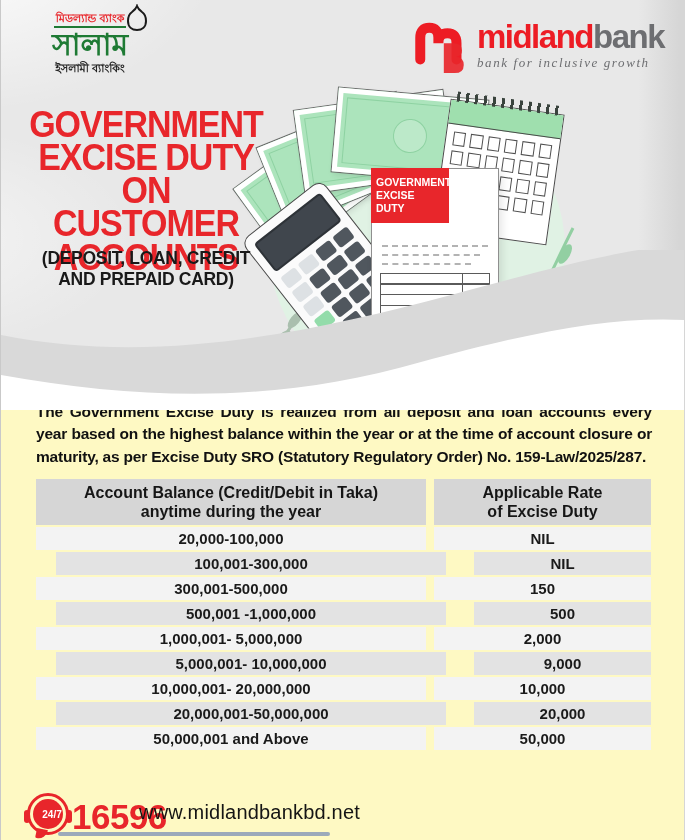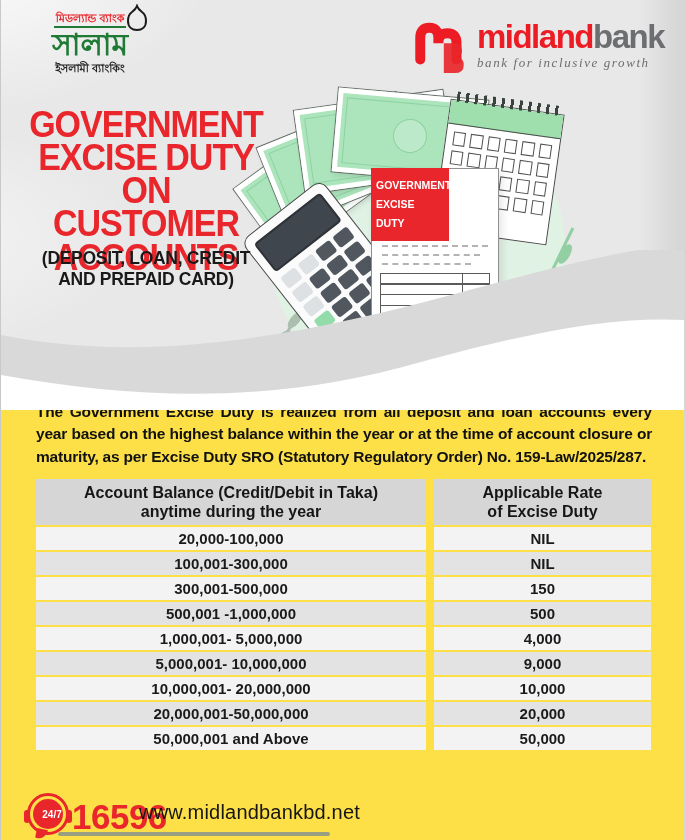--- a/index.html
+++ b/index.html
@@ -1,16 +1,16 @@
 <!DOCTYPE html>
 <html><head>
 <meta charset="utf-8">
 <style>
   html,body{margin:0;padding:0;background:#fff;}
-  .page{position:relative;width:685px;height:840px;overflow:hidden;background:#fde047;
+  .page{position:relative;width:685px;height:840px;overflow:hidden;background:#fef9c3;
         font-family:"Liberation Sans",sans-serif;border-left:1px solid #c9c9c9;border-right:1px solid #d6d6d6;box-sizing:border-box;}
   
   .top-section{position:absolute;left:0;top:0;width:685px;height:410px;
      background:
        radial-gradient(ellipse 420px 260px at -6% -12%, rgba(255,255,255,0.95), rgba(255,255,255,0) 62%),
        radial-gradient(ellipse 360px 190px at -12% 58%, rgba(255,255,255,0.55), rgba(255,255,255,0) 60%),
        linear-gradient(90deg, rgba(0,0,0,0) 93%, rgba(120,120,120,0.16) 99%),
        #e8e8e8;}
   .wave-svg{position:absolute;left:0;top:250px;z-index:10;}
   
@@ -51,38 +51,38 @@
   .cal-grid{display:grid;grid-template-columns:repeat(6,1fr);gap:5px;padding:7px 7px 0;}
   .cal-grid .c{height:12px;border:1.5px solid #4f4f4f;}
   .calc{position:absolute;left:18px;top:112px;width:102px;height:154px;border:1.5px solid #4a4a4a;border-radius:10px;background:#fbfbfb;transform:rotate(-38deg);z-index:5;box-sizing:border-box;}
   .calc-screen{margin:9px 8px 7px;height:32px;background:#40464d;border:2px solid #2e3338;border-radius:4px;}
   .calc-keys{display:grid;grid-template-columns:repeat(4,1fr);gap:4px;padding:0 8px;}
   .calc-keys .k{height:14px;border-radius:3px;background:#50575e;}
   .calc-keys .k:nth-child(4n+1){background:#dde1e4;}
   .calc-keys .k:nth-child(2){background:#dde1e4;}
   .calc-keys .k:nth-child(13),.calc-keys .k:nth-child(17),.calc-keys .k:nth-child(20){background:#93dcaa;}
   .doc{position:absolute;left:112px;top:86px;width:128px;height:180px;background:#fff;border:1px solid #8f8f8f;box-shadow:3px 4px 8px rgba(0,0,0,0.10);z-index:6;box-sizing:border-box;}
-  .doc-label{position:absolute;left:-1px;top:-1px;width:78px;background:#e8262b;color:#fff;font-weight:bold;font-size:10.5px;line-height:19px;padding:8px 5px;box-sizing:border-box;}
+  .doc-label{position:absolute;left:-1px;top:-1px;width:78px;background:#e8262b;color:#fff;font-weight:bold;font-size:10.5px;line-height:13px;padding:8px 5px;box-sizing:border-box;}
   .doc-lines{position:absolute;left:10px;right:10px;top:76px;}
   .doc-lines div{height:0;border-top:2px dashed #b3b3b3;margin-bottom:7px;}
   .doc-lines div:nth-child(2){width:92%;}
   .doc-lines div:nth-child(3){width:84%;}
   .doc-grid{position:absolute;left:8px;right:8px;top:104px;bottom:8px;border:1.5px solid #5a5a5a;
         background:repeating-linear-gradient(180deg, rgba(0,0,0,0) 0 9.3px, #5a5a5a 9.3px 10.6px);}
   .doc-grid-v{position:absolute;right:24%;top:0;bottom:0;width:1.5px;background:#5a5a5a;}
   
   .desc{position:absolute;left:35px;top:401px;width:616px;color:#111;
         font-weight:bold;font-size:15.5px;line-height:22.4px;letter-spacing:-0.2px;text-align:justify;}
   .table{position:absolute;left:35px;top:479px;width:615px;}
   .trow{display:flex;gap:8px;margin-bottom:2px;}
   .cell{box-sizing:border-box;display:flex;flex-direction:column;align-items:center;justify-content:center;}
   .cell-l{width:390px;} .cell-r{flex:1;}
   .thead .cell{background:#d6d6d6;height:46px;font-weight:bold;font-size:16px;line-height:19px;color:#161616;}
   .drow .cell{height:23px;font-weight:bold;font-size:15px;color:#1a1a1a;background:#f3f3f3;}
-  .drow.alt .cell{background:#e3e3e3;}
+  .drow.alt .cell{background:#e3e3e3;margin-left:20px;}
   
   .hotline{position:absolute;left:26px;top:793px;width:42px;height:42px;}
   .hl-ring{position:absolute;inset:0;border:3px solid #e8262b;border-radius:50%;box-sizing:border-box;}
   .hl-inner{position:absolute;inset:6px;background:#e8262b;border-radius:50%;color:#fff;font-weight:bold;font-size:10px;display:flex;align-items:center;justify-content:center;padding-left:8px;}
   .hl-ear-l{position:absolute;left:-3px;top:17px;width:6px;height:13px;background:#e8262b;border-radius:3px;}
   .hl-ear-r{position:absolute;right:-3px;top:17px;width:6px;height:13px;background:#e8262b;border-radius:3px;}
   .hl-tail{position:absolute;left:9px;bottom:-4px;width:11px;height:10px;background:#e8262b;border-radius:0 0 11px 2px;transform:rotate(12deg);}
   .hl-number{position:absolute;left:71px;top:797px;color:#e8262b;font-weight:bold;font-size:35px;letter-spacing:-0.5px;}
   .website{position:absolute;left:138px;top:801px;color:#151515;font-size:20px;letter-spacing:0.2px;font-weight:500;text-decoration:none;}
   .blue-bar{position:absolute;left:57px;top:832px;width:272px;height:4px;background:#4a69b2;opacity:0.55;border-radius:2px;}
@@ -270,21 +270,21 @@
     <div class="trow drow">
       <div class="cell cell-l">300,001-500,000</div>
       <div class="cell cell-r">150</div>
     </div>
     <div class="trow drow alt">
       <div class="cell cell-l">500,001 -1,000,000</div>
       <div class="cell cell-r">500</div>
     </div>
     <div class="trow drow">
       <div class="cell cell-l">1,000,001- 5,000,000</div>
-      <div class="cell cell-r">4,000</div>
+      <div class="cell cell-r">2,000</div>
     </div>
     <div class="trow drow alt">
       <div class="cell cell-l">5,000,001- 10,000,000</div>
       <div class="cell cell-r">9,000</div>
     </div>
     <div class="trow drow">
       <div class="cell cell-l">10,000,001- 20,000,000</div>
       <div class="cell cell-r">10,000</div>
     </div>
     <div class="trow drow alt">

